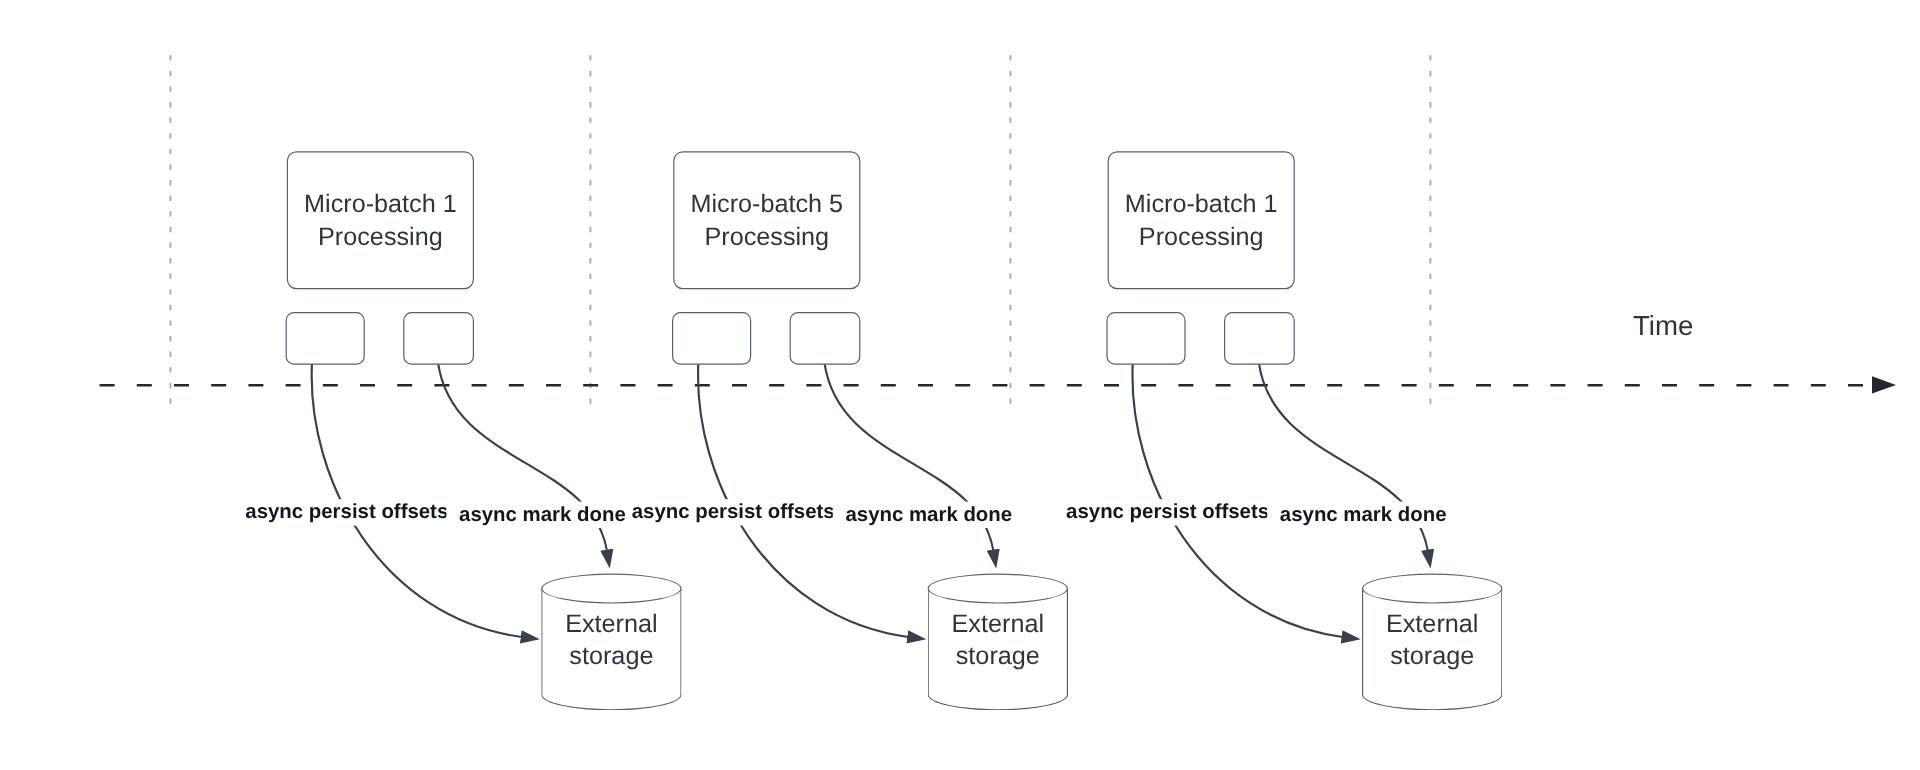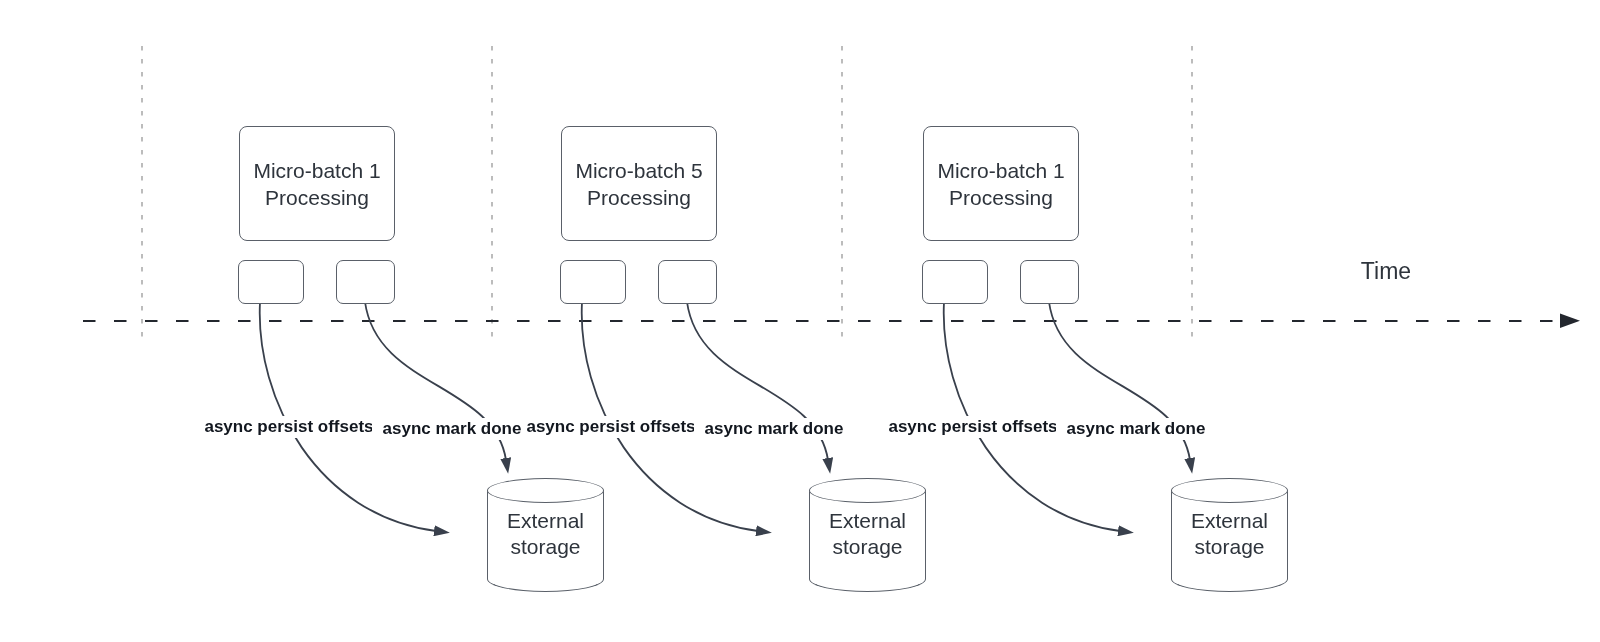--- a/index.html
+++ b/index.html
@@ -40,21 +40,21 @@
     font-size: 21px; line-height: 27px;
     color: var(--node-text, #2e343c);
   }
   .task-box {
     top: 260px; width: 66px; height: 44px;
     border: 1.5px solid var(--node-border, #5a6069);
     border-radius: 7px;
   }
   .task-a { left: 238px; }
   .task-b { left: 336px; width: 59px; }
-  .cylinder { left: 451px; top: 478px; width: 117px; height: 114px; background: transparent; margin-left: 36px; }
+  .cylinder { left: 451px; top: 478px; width: 117px; height: 114px; background: transparent; }
   .cyl-top {
     position: absolute; left: 0; top: 0; width: 100%; height: 25px;
     box-sizing: border-box;
     border: 1.5px solid var(--node-border, #5a6069);
     border-radius: 50%;
     background: #ffffff;
     z-index: 2;
   }
   .cyl-body {
     position: absolute; left: 0; top: 12px; width: 100%; bottom: 0;

